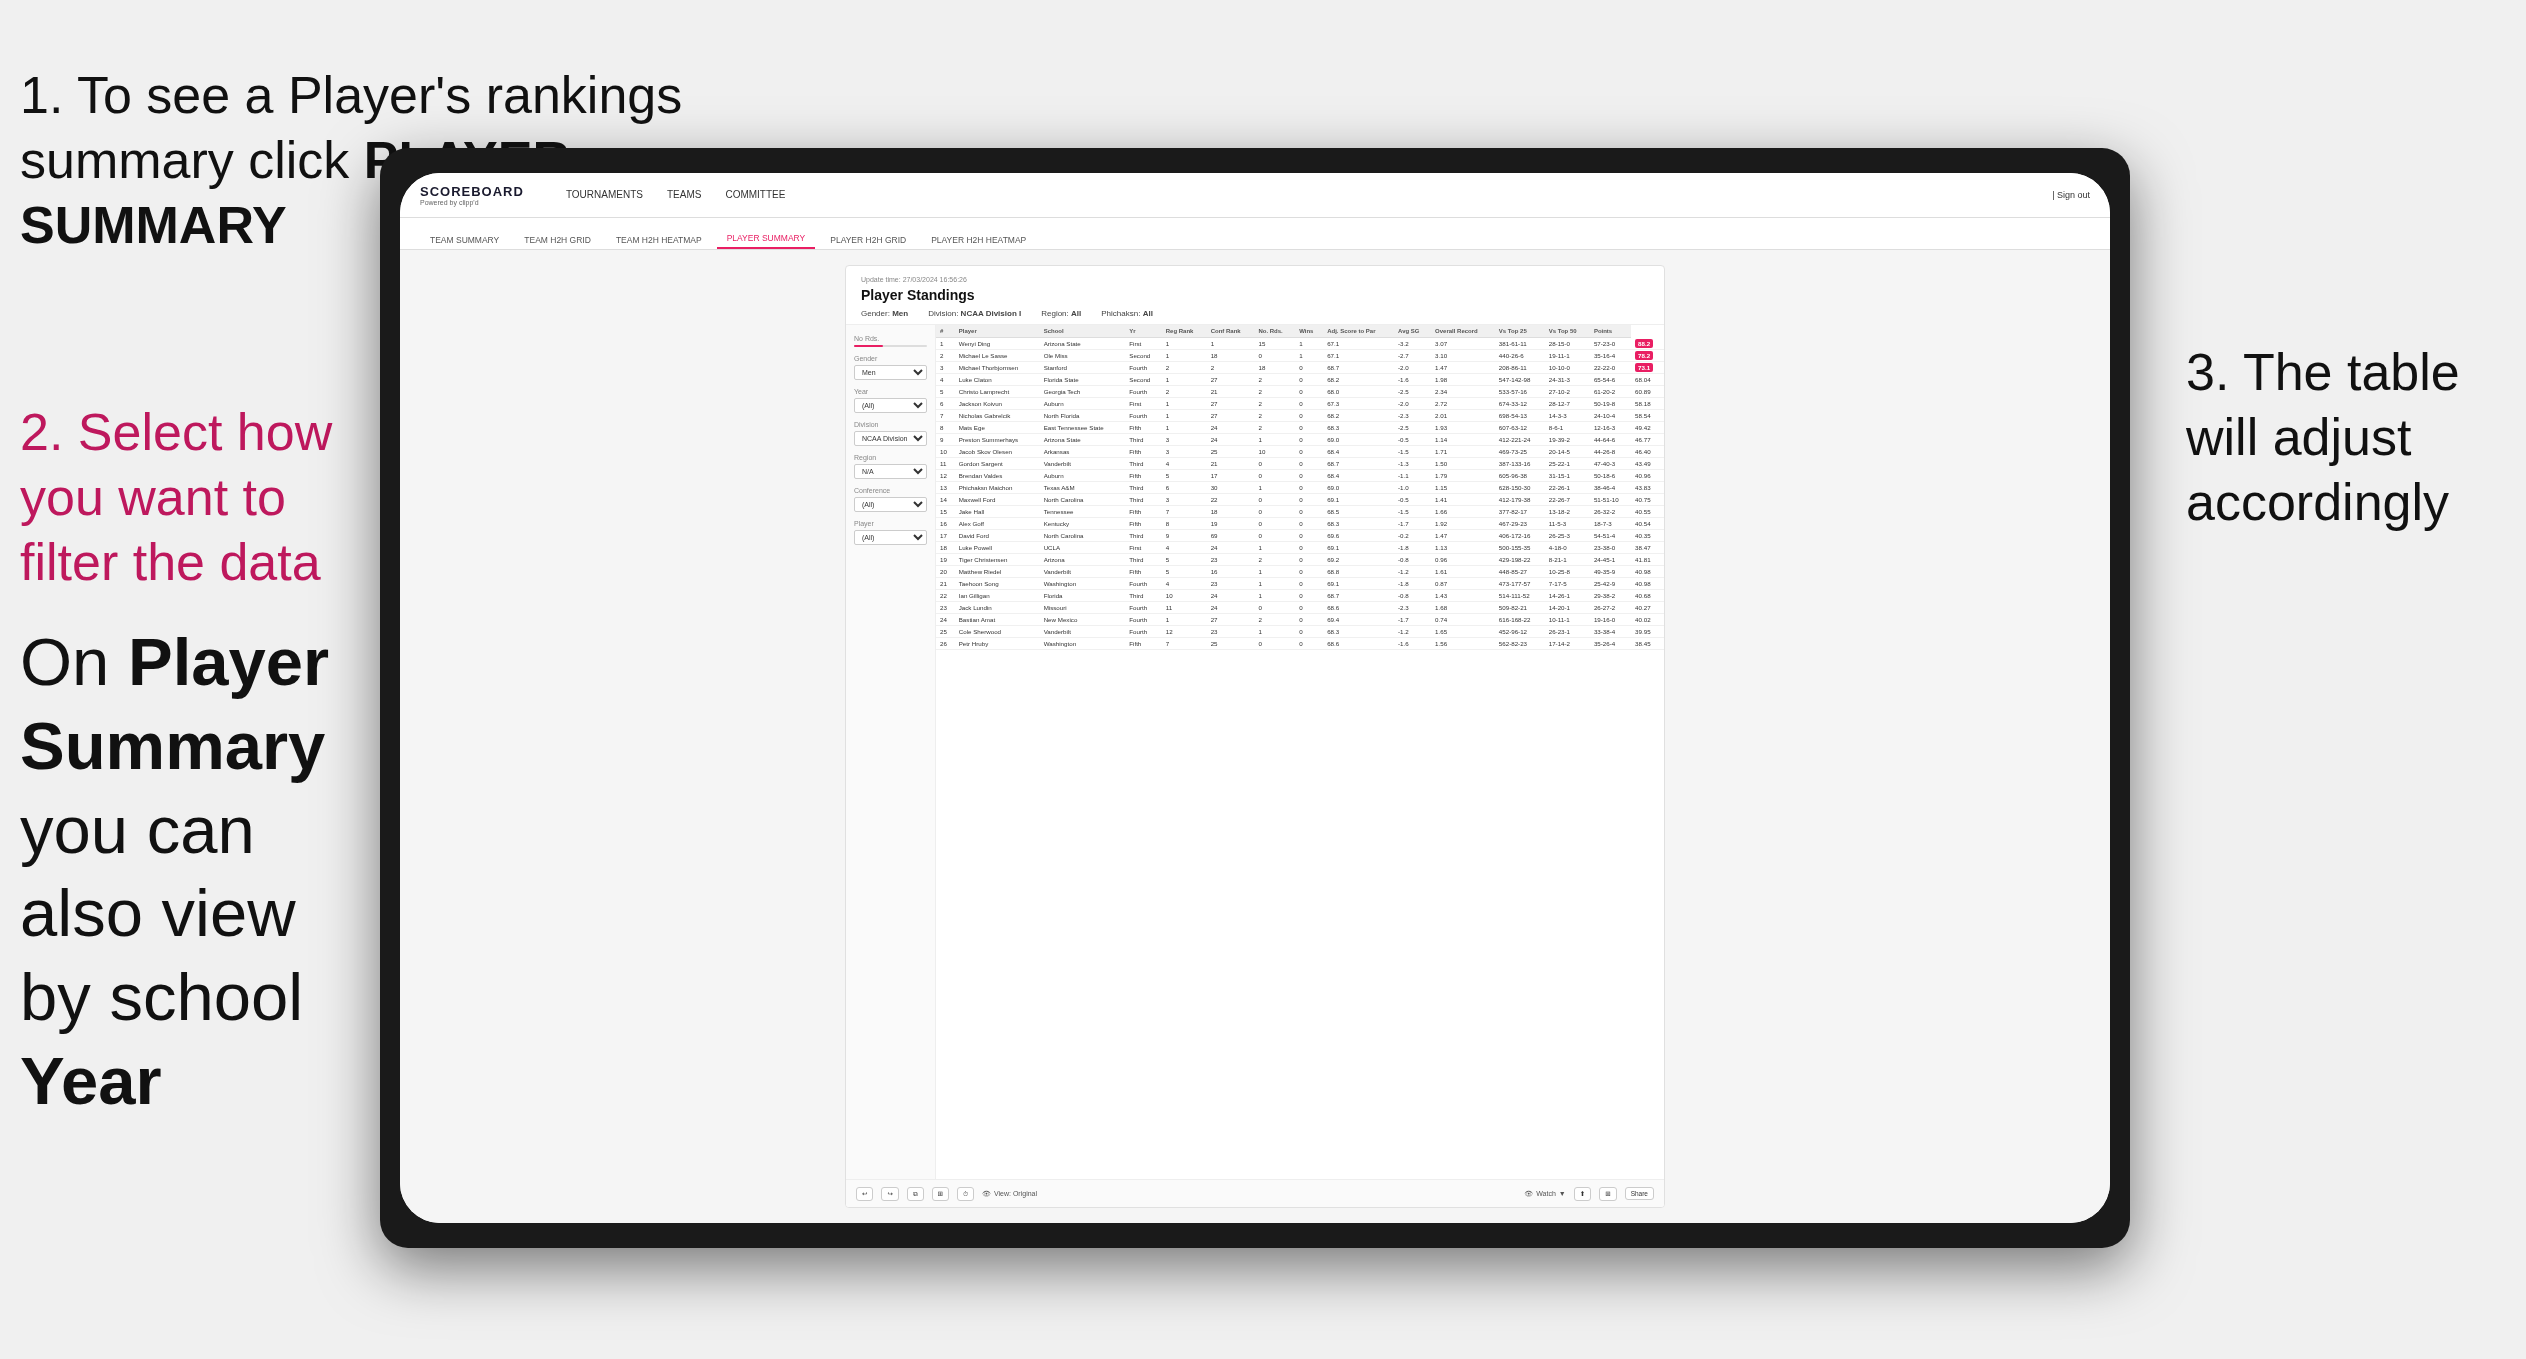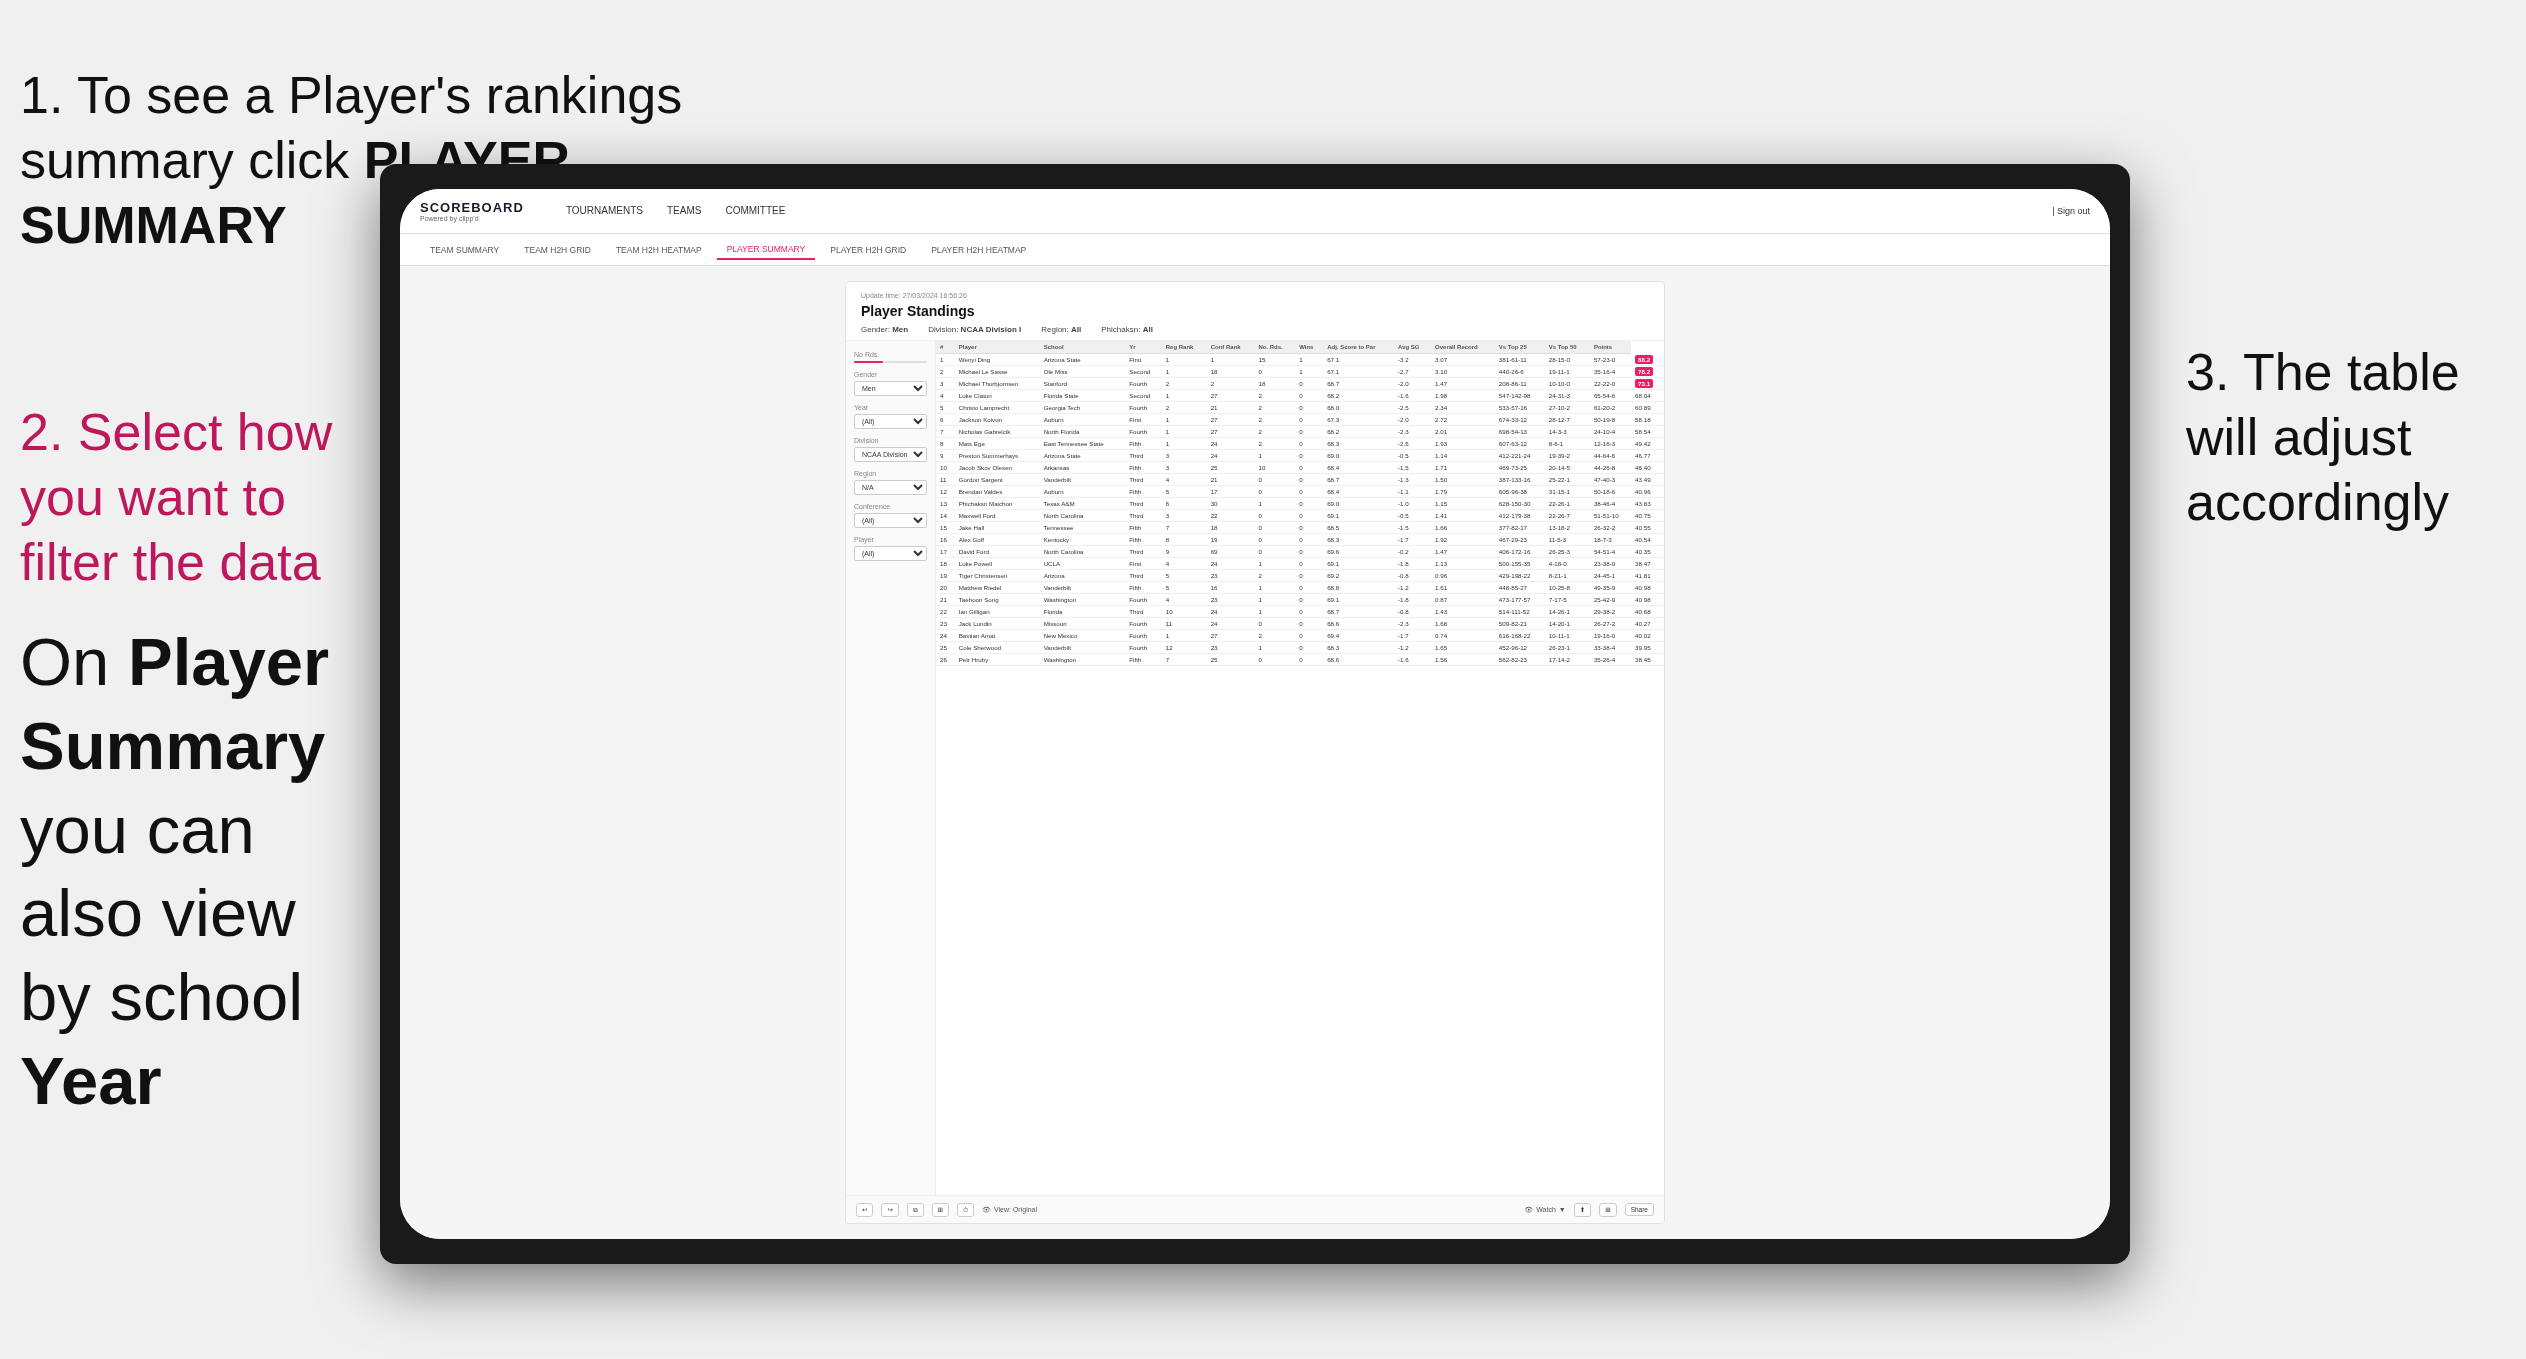--- a/index.html
+++ b/index.html
@@ -63,26 +63,26 @@
       position: absolute;
       top: 0; left: 0;
       width: 2526px;
       height: 1359px;
       pointer-events: none;
     }
 
     
     .tablet {
       position: absolute;
-      top: 164px;
+      top: 148px;
       left: 380px;
       width: 1750px;
       height: 1100px;
       background: #1a1a1a;
-      border-radius: 16px;
+      border-radius: 28px;
       box-shadow: 0 20px 60px rgba(0,0,0,0.5);
       display: flex;
       align-items: center;
       justify-content: center;
       padding: 25px 20px;
     }
 
     .tablet-screen {
       width: 100%;
       height: 100%;
@@ -140,21 +140,21 @@
       color: #333;
     }
 
     
     .sub-nav {
       background: #fff;
       border-bottom: 1px solid #ddd;
       display: flex;
       padding: 0 20px;
       height: 32px;
-      align-items: center;
+      align-items: flex-end;
       gap: 5px;
       flex-shrink: 0;
     }
 
     .sub-nav-item {
       padding: 4px 10px;
       font-size: 8.5px;
       color: #555;
       cursor: pointer;
       white-space: nowrap;

